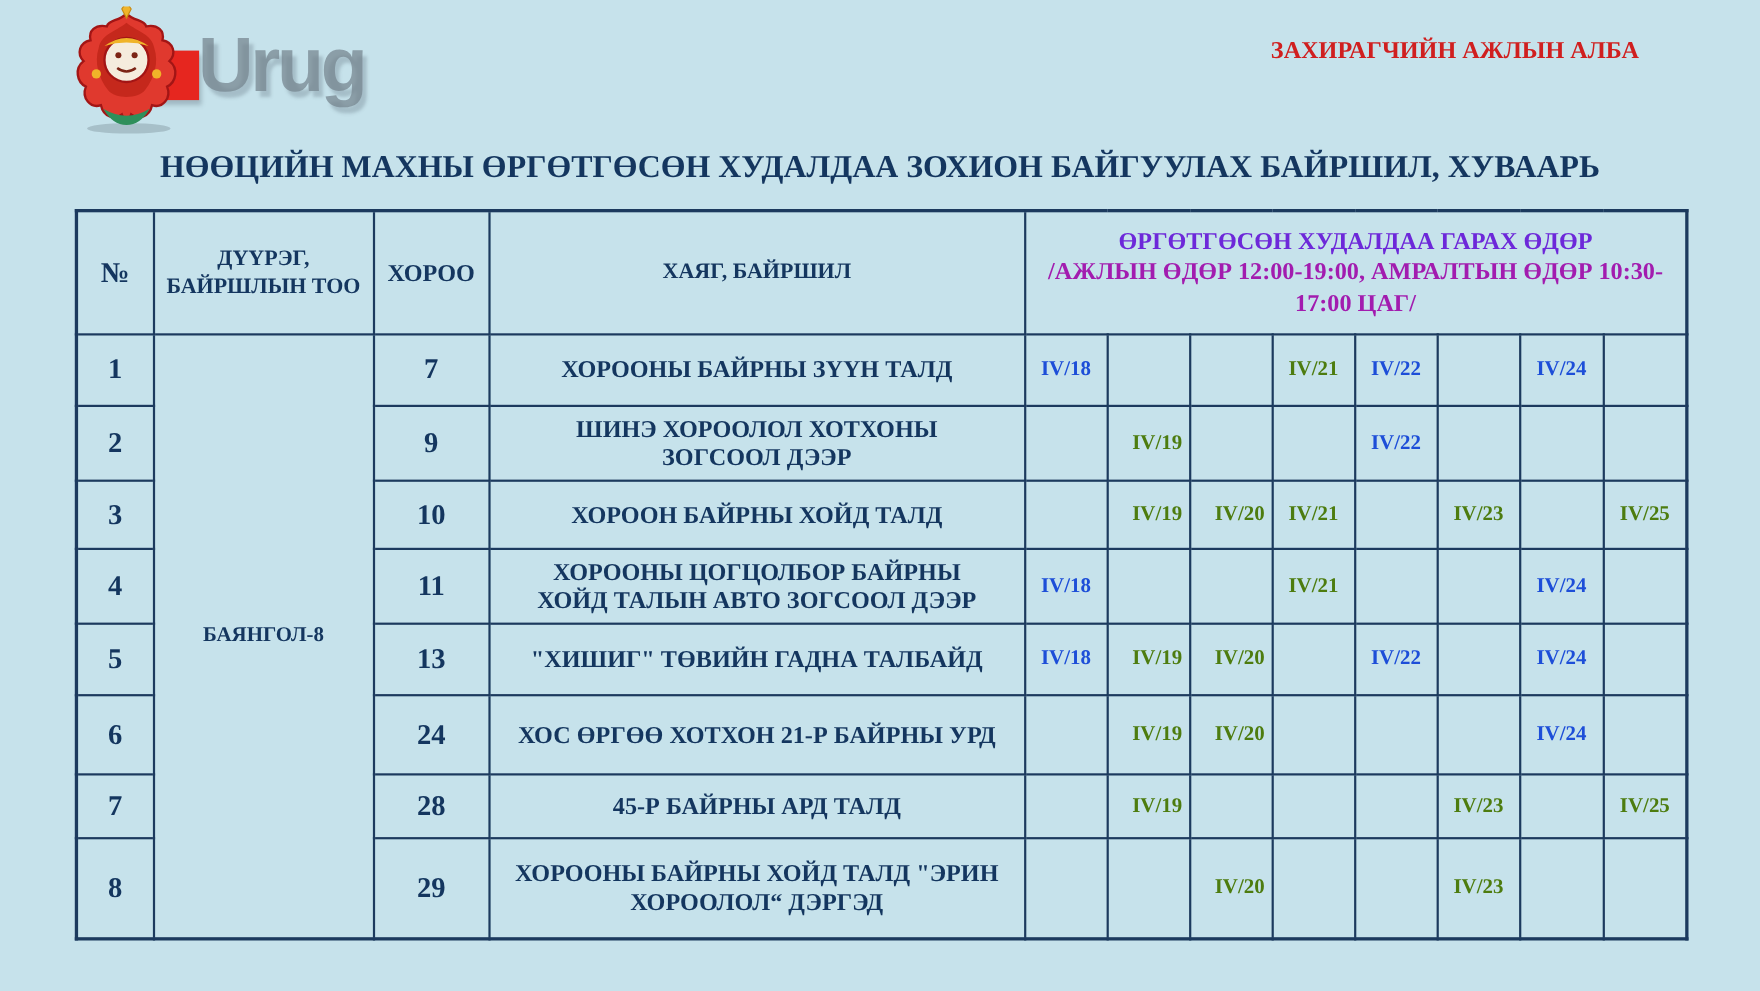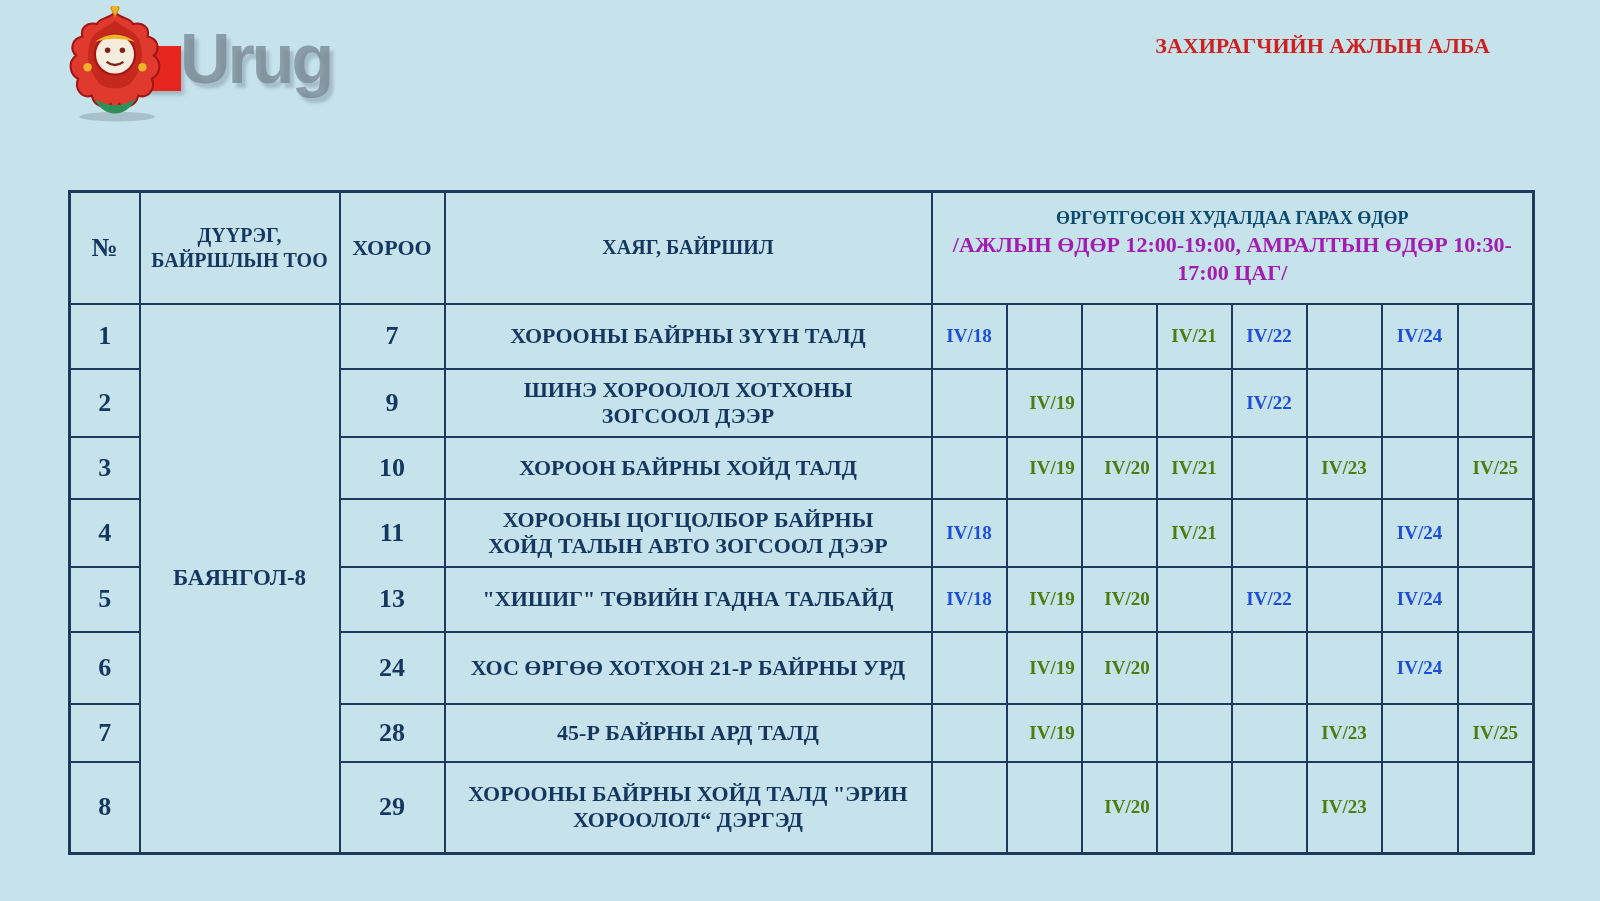--- a/index.html
+++ b/index.html
@@ -52,24 +52,24 @@
   }
   table.schedule th,table.schedule td{
     border:2px solid #1c3a5e;
     color:#14365f;font-weight:bold;text-align:center;vertical-align:middle;
     padding:0;overflow:hidden;
   }
   table.schedule{border:3px solid #1c3a5e;}
   th.h-no{font-size:26px;}
   th.h-district,th.h-address{font-size:20px;white-space:pre-line;line-height:1.25;}
   th.h-khoroo{font-size:22px;color:#cd1618;}
-  .sched-line1{font-size:18px;color:#0c4a6e;line-height:1.3;}
+  .sched-line1{font-size:22px;color:#6d28d9;line-height:1.3;}
   .sched-line2{font-size:22px;color:#a21caf;line-height:1.3;padding:0 16px;}
   td.no{font-size:26px;}
-  td.district{font-size:23px;color:#cd1618;}
+  td.district{font-size:19px;color:#cd1618;}
   td.khoroo{font-size:26px;color:#cd1618;}
   td.addr{
     font-size:22px;text-align:left;padding:0 6px 0 10px;
     line-height:1.18;white-space:pre-line;
   }
   td.date{font-size:19px;padding:0 1px;}
   td.date[data-color="green"]{color:#1d4ed8;}
   td.date[data-color="red"]{color:#4d7c0f;padding-left:16px;}
   td.date[data-color="purple"]{color:#4d7c0f;}
 </style>
@@ -97,20 +97,21 @@
     <path d="M31 34 Q50 20 69 34 Q50 28 31 34 Z" fill="#f0b429"></path>
     <path d="M30 88 Q50 100 70 88 Q62 102 50 102 Q38 102 30 88 Z" fill="#2f8f5b"></path>
     <circle cx="24" cy="58" r="4" fill="#f0b429"></circle>
     <circle cx="76" cy="58" r="4" fill="#f0b429"></circle>
   </svg>
 
   <div class="org">
     <div>ЗАХИРАГЧИЙН АЖЛЫН АЛБА</div>
   </div>
 
+  <div class="title">НӨӨЦИЙН МАХНЫ ӨРГӨТГӨСӨН ХУДАЛДАА ЗОХИОН БАЙГУУЛАХ БАЙРШИЛ, ХУВААРЬ</div>
 
   <table class="schedule">
     <colgroup>
       <col style="width:70px">
         <col style="width:200px">
         <col style="width:105px">
         <col style="width:487px">
       <col style="width:75px">
         <col style="width:75px">
         <col style="width:75px">

